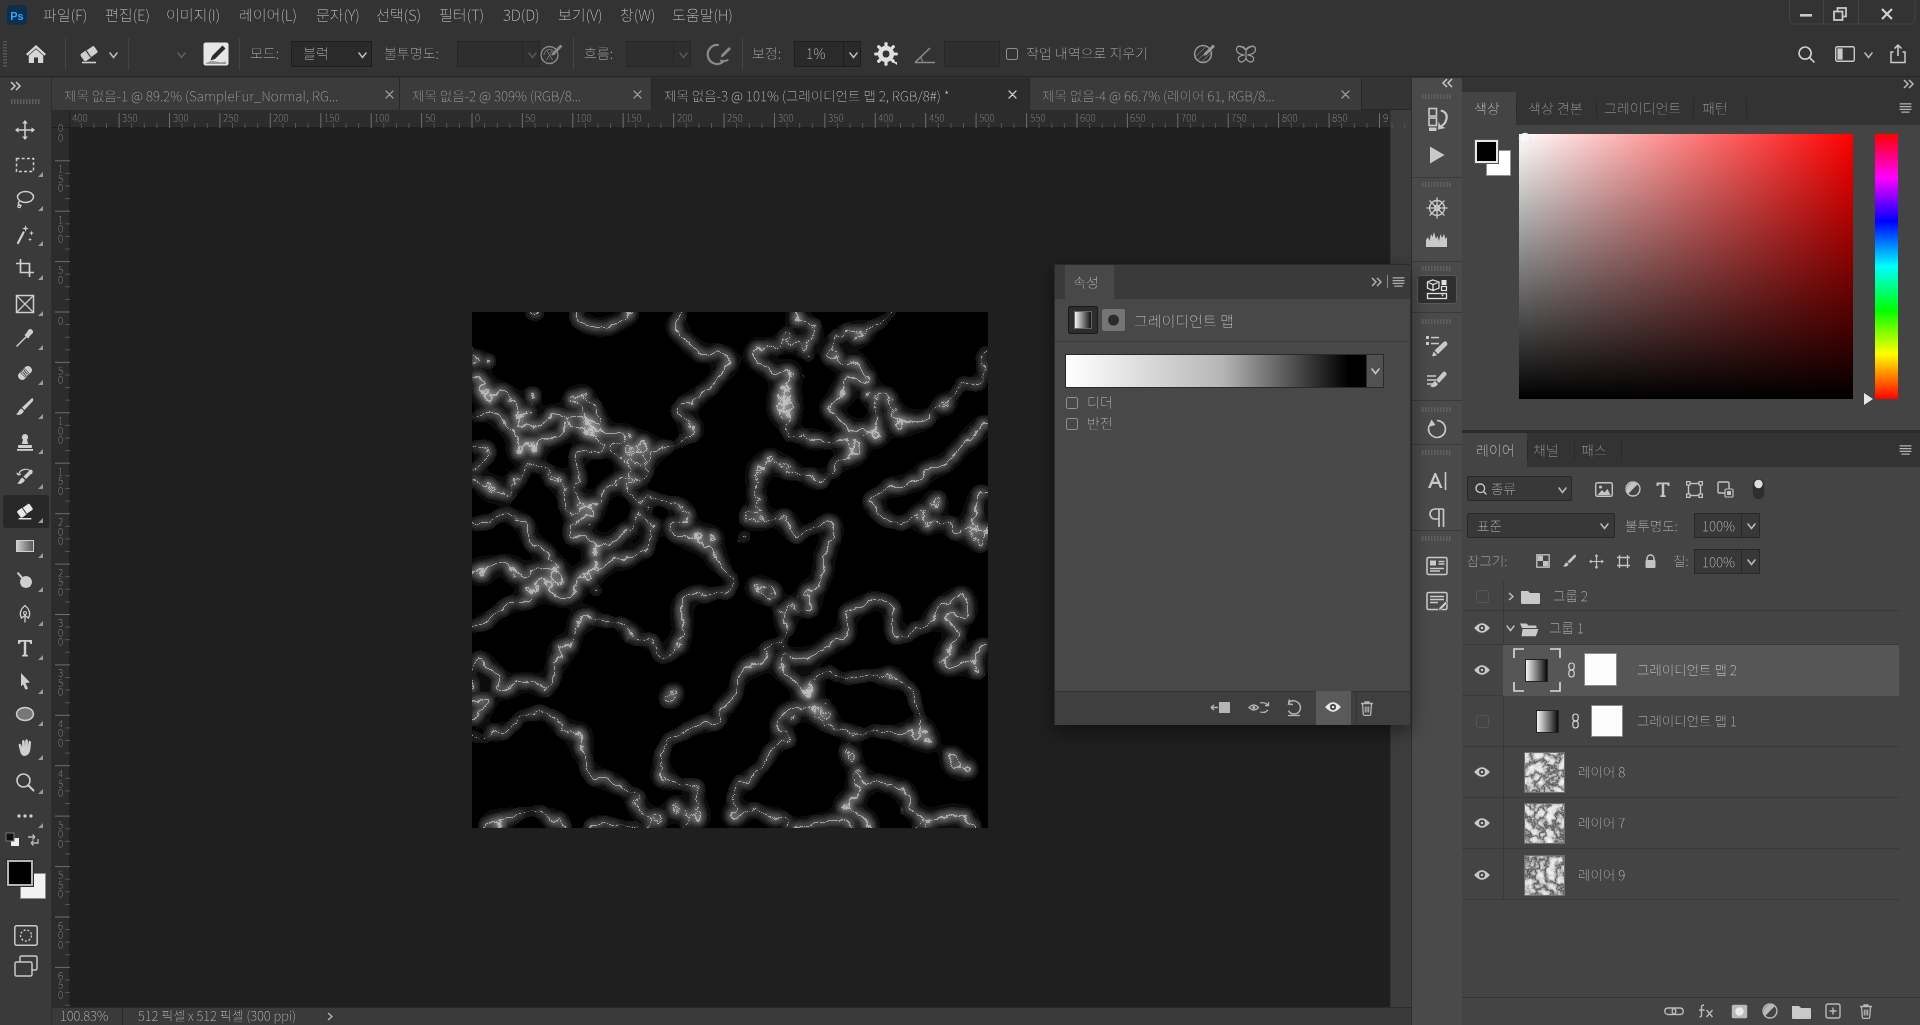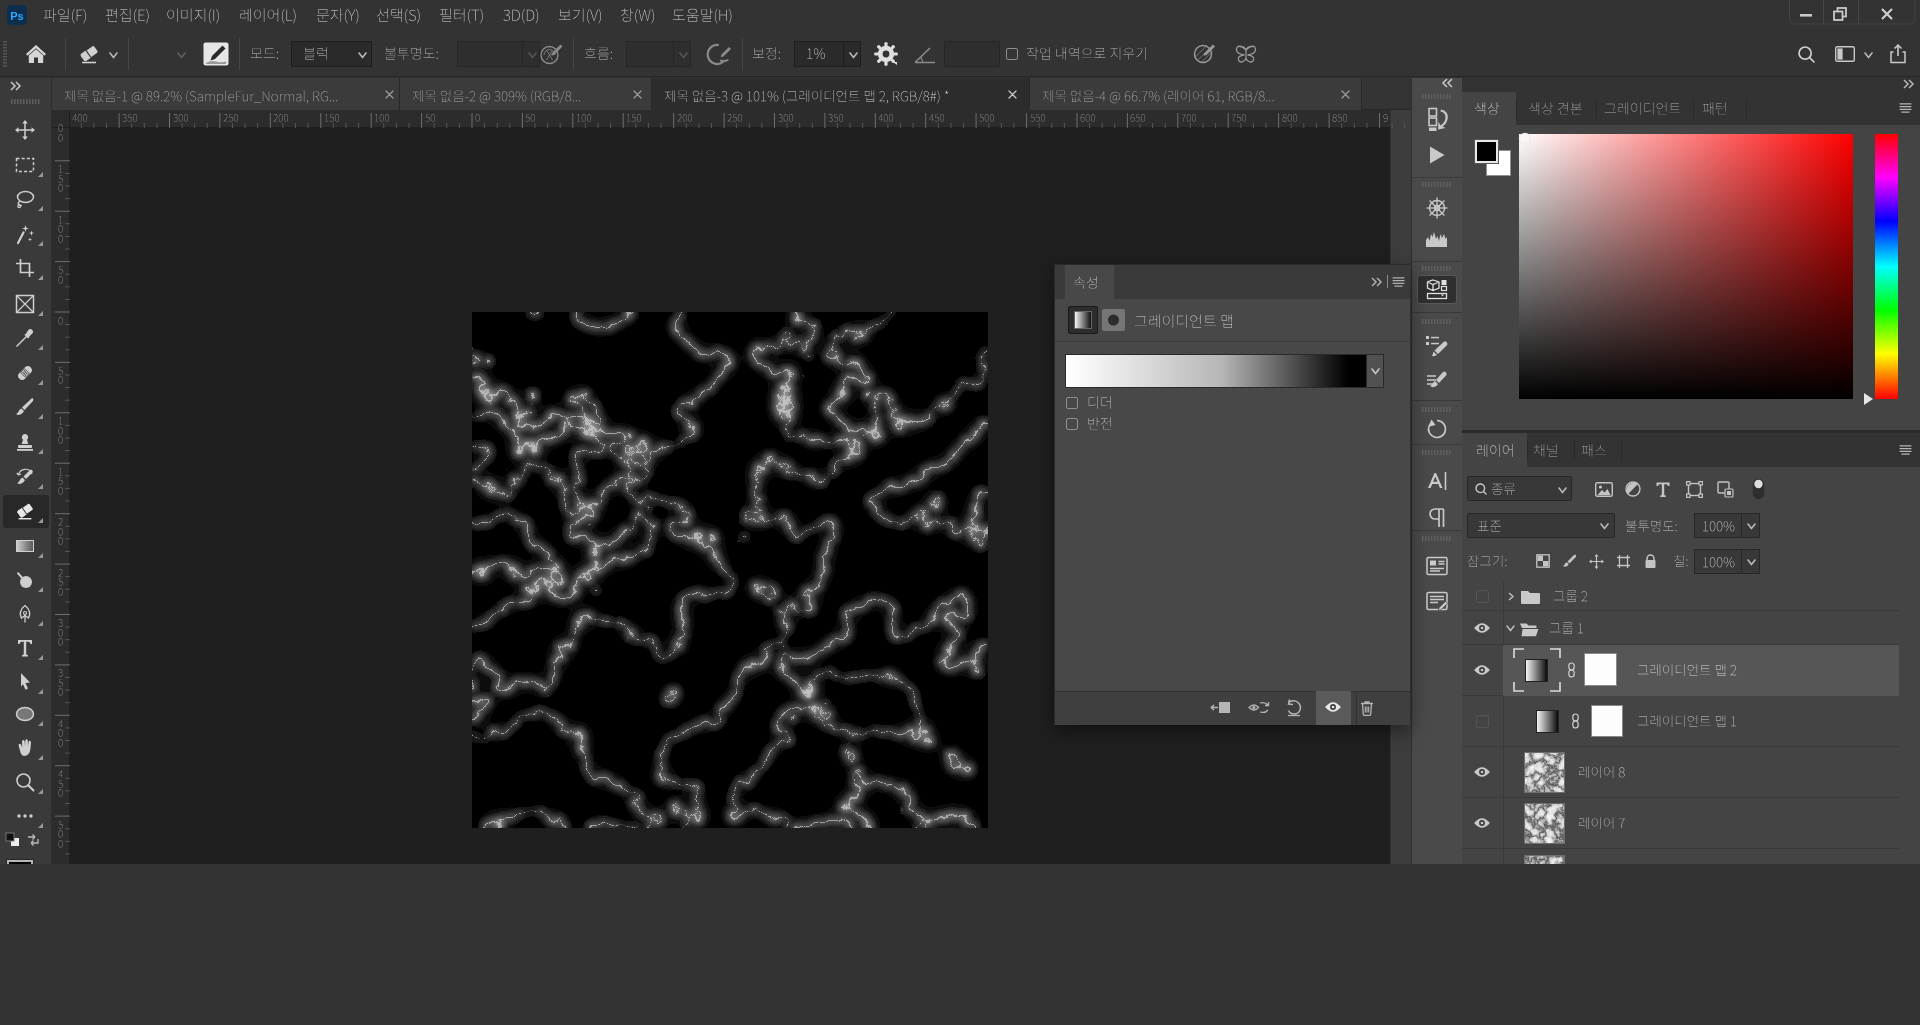--- a/index.html
+++ b/index.html
@@ -1,15 +1,15 @@
 <!DOCTYPE html>
 <html><head><meta charset="utf-8"><style>
 html,body{margin:0;padding:0;background:#333;}
 *{box-sizing:border-box;}
-#page{position:relative;width:1920px;height:864px;overflow:hidden;font-family:"Liberation Sans",sans-serif;}
+#page{position:relative;width:1920px;height:1025px;overflow:hidden;font-family:"Liberation Sans",sans-serif;}
 #page div{position:absolute;}
 .L{position:absolute;overflow:visible;}
 </style></head><body>
 <div id="page">
 <svg width="0" height="0" style="position:absolute">
       <defs>
         <path id="kd30c" d="M70 -707H566V-677H70ZM55 -169 49 -201Q131 -201 228 -202Q325 -204 426 -210Q528 -215 622 -226L625 -199Q530 -185 428 -178Q327 -172 231 -170Q135 -169 55 -169ZM185 -687H218V-192H185ZM418 -687H450V-192H418ZM691 -816H724V67H691ZM715 -444H886V-414H715Z"></path>
         <path id="kc77c" d="M306 -777Q371 -777 420 -753Q470 -729 498 -686Q526 -644 526 -587Q526 -531 498 -488Q470 -445 420 -422Q371 -398 306 -398Q242 -398 192 -422Q143 -445 114 -488Q86 -531 86 -587Q86 -644 114 -686Q143 -729 192 -753Q242 -777 306 -777ZM306 -748Q252 -748 210 -726Q168 -705 144 -668Q119 -632 119 -587Q119 -542 144 -506Q168 -470 210 -448Q252 -427 306 -427Q360 -427 402 -448Q445 -470 470 -506Q494 -542 494 -587Q494 -632 470 -668Q445 -705 402 -726Q360 -748 306 -748ZM739 -816H772V-353H739ZM220 -302H772V-117H254V43H223V-145H740V-272H220ZM223 23H810V53H223Z"></path>
         <path id="k0028" d="M244 191Q177 82 138 -40Q99 -161 99 -306Q99 -451 138 -573Q177 -695 244 -804L265 -790Q199 -686 166 -562Q132 -438 132 -306Q132 -174 166 -50Q199 74 265 178Z"></path>
         <path id="k0046" d="M110 0V-726H498V-693H147V-390H443V-358H147V0Z"></path>

